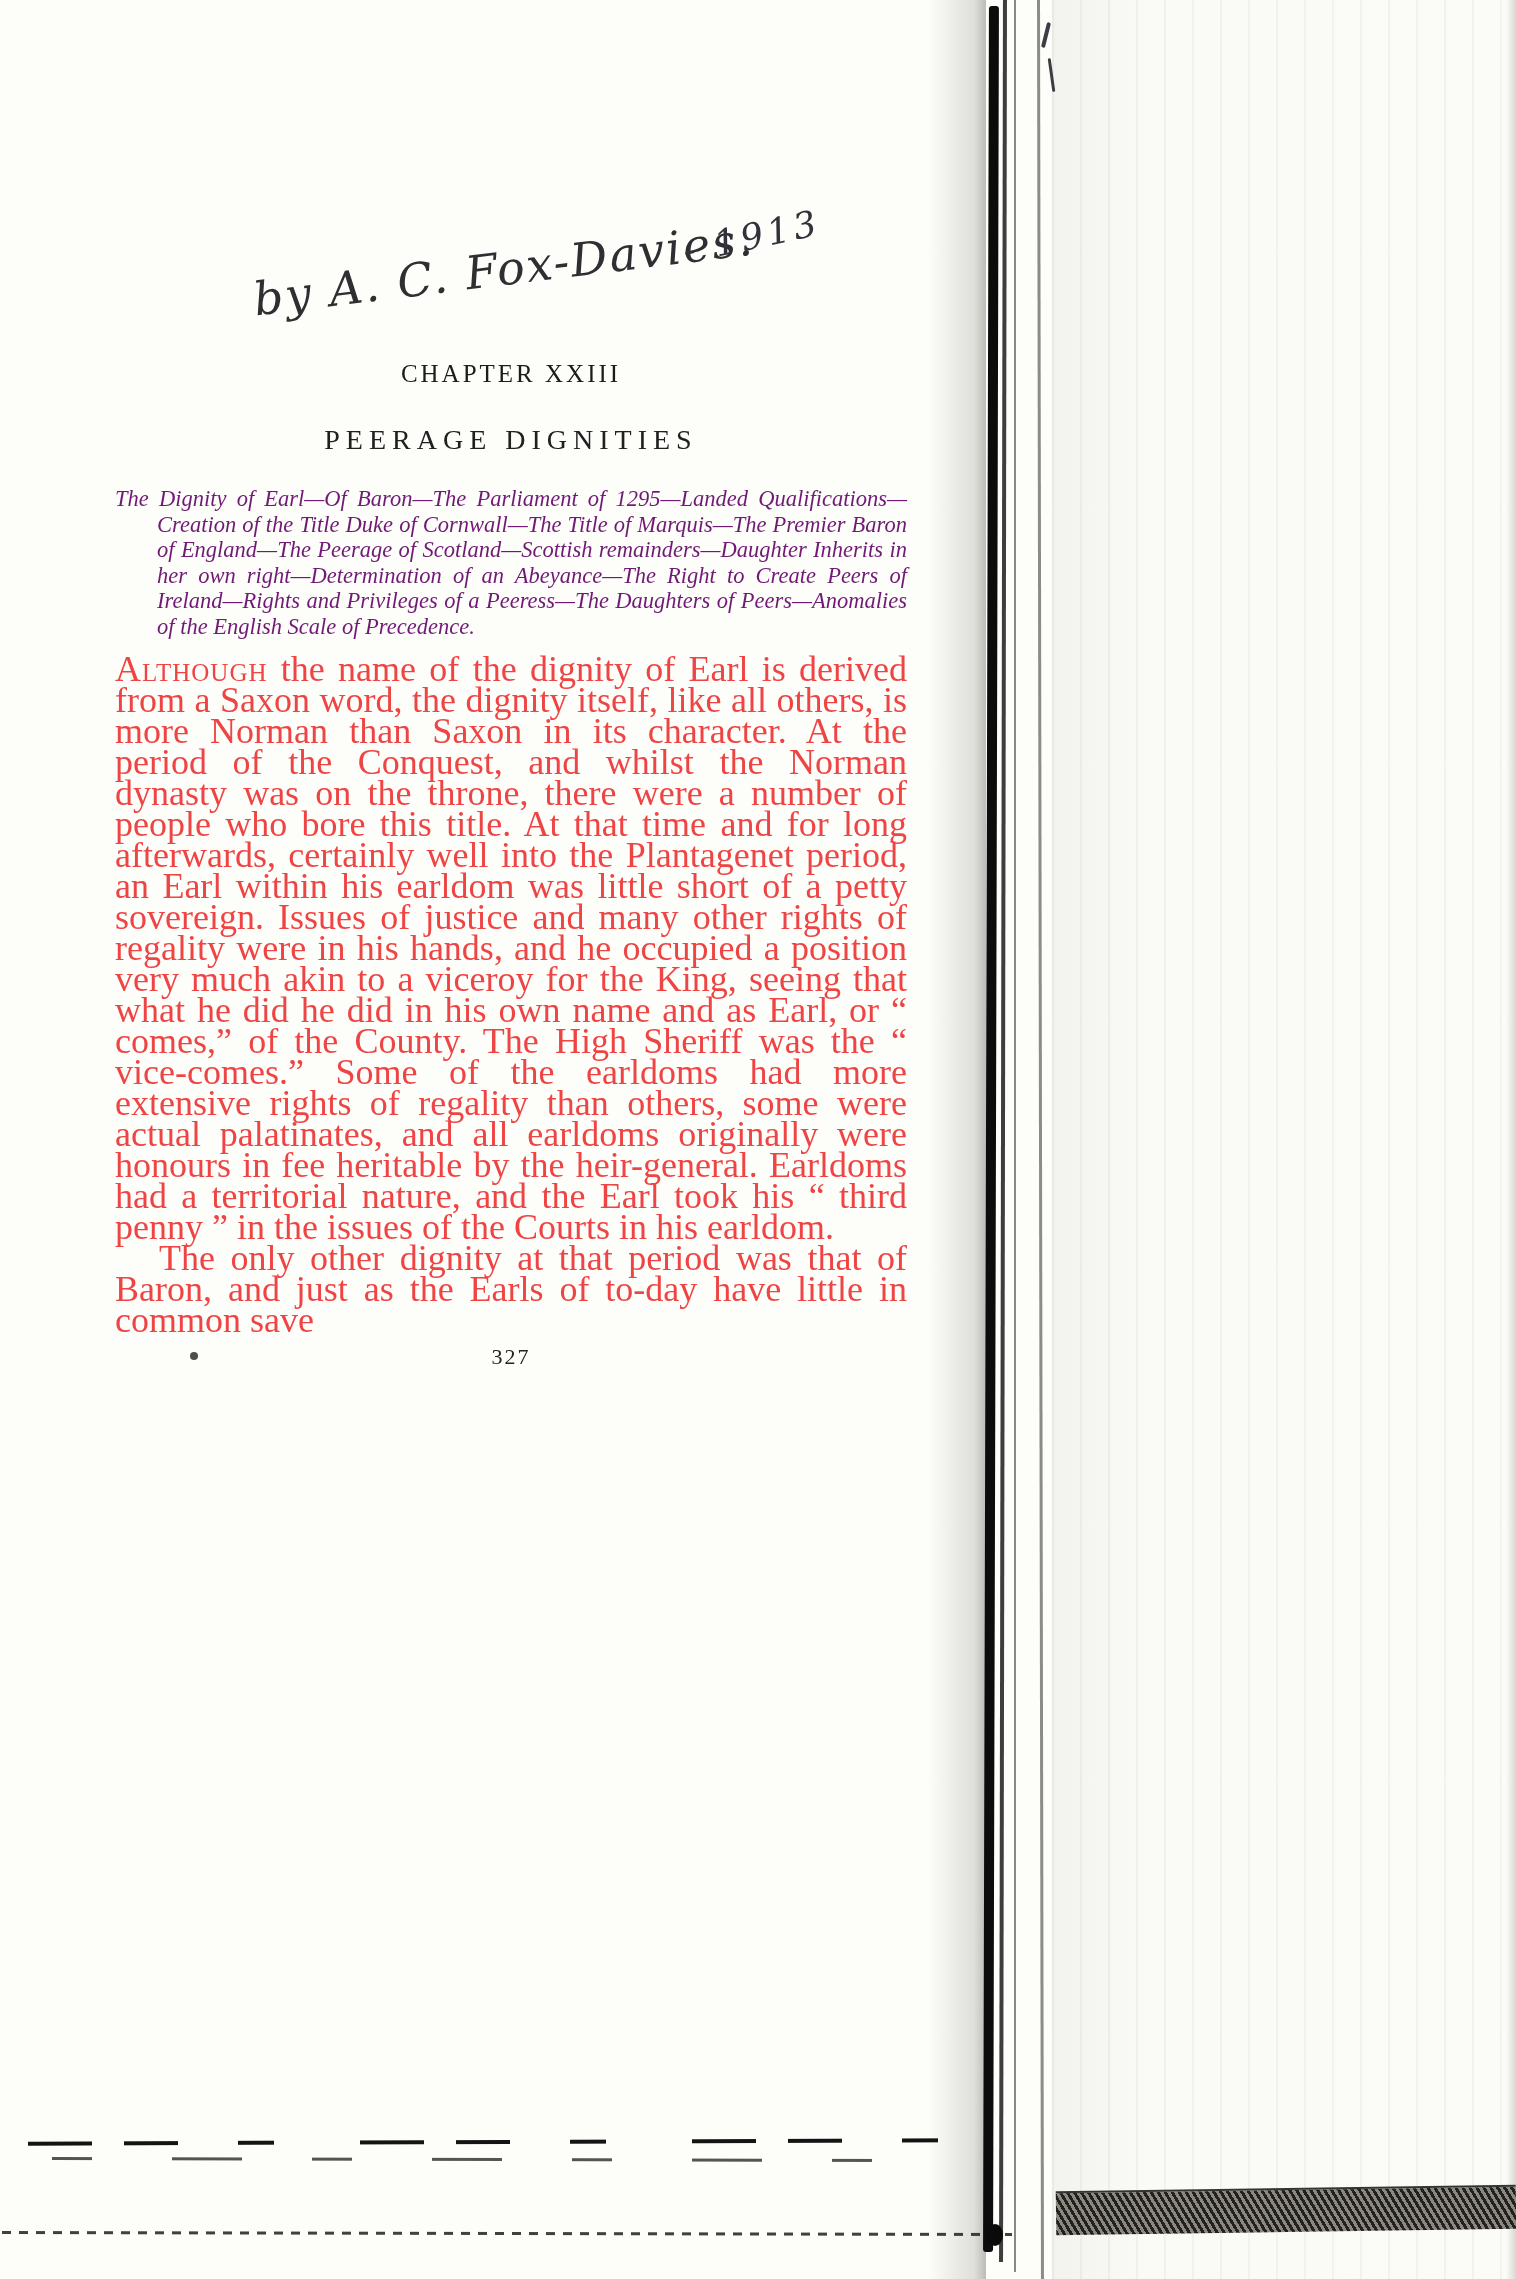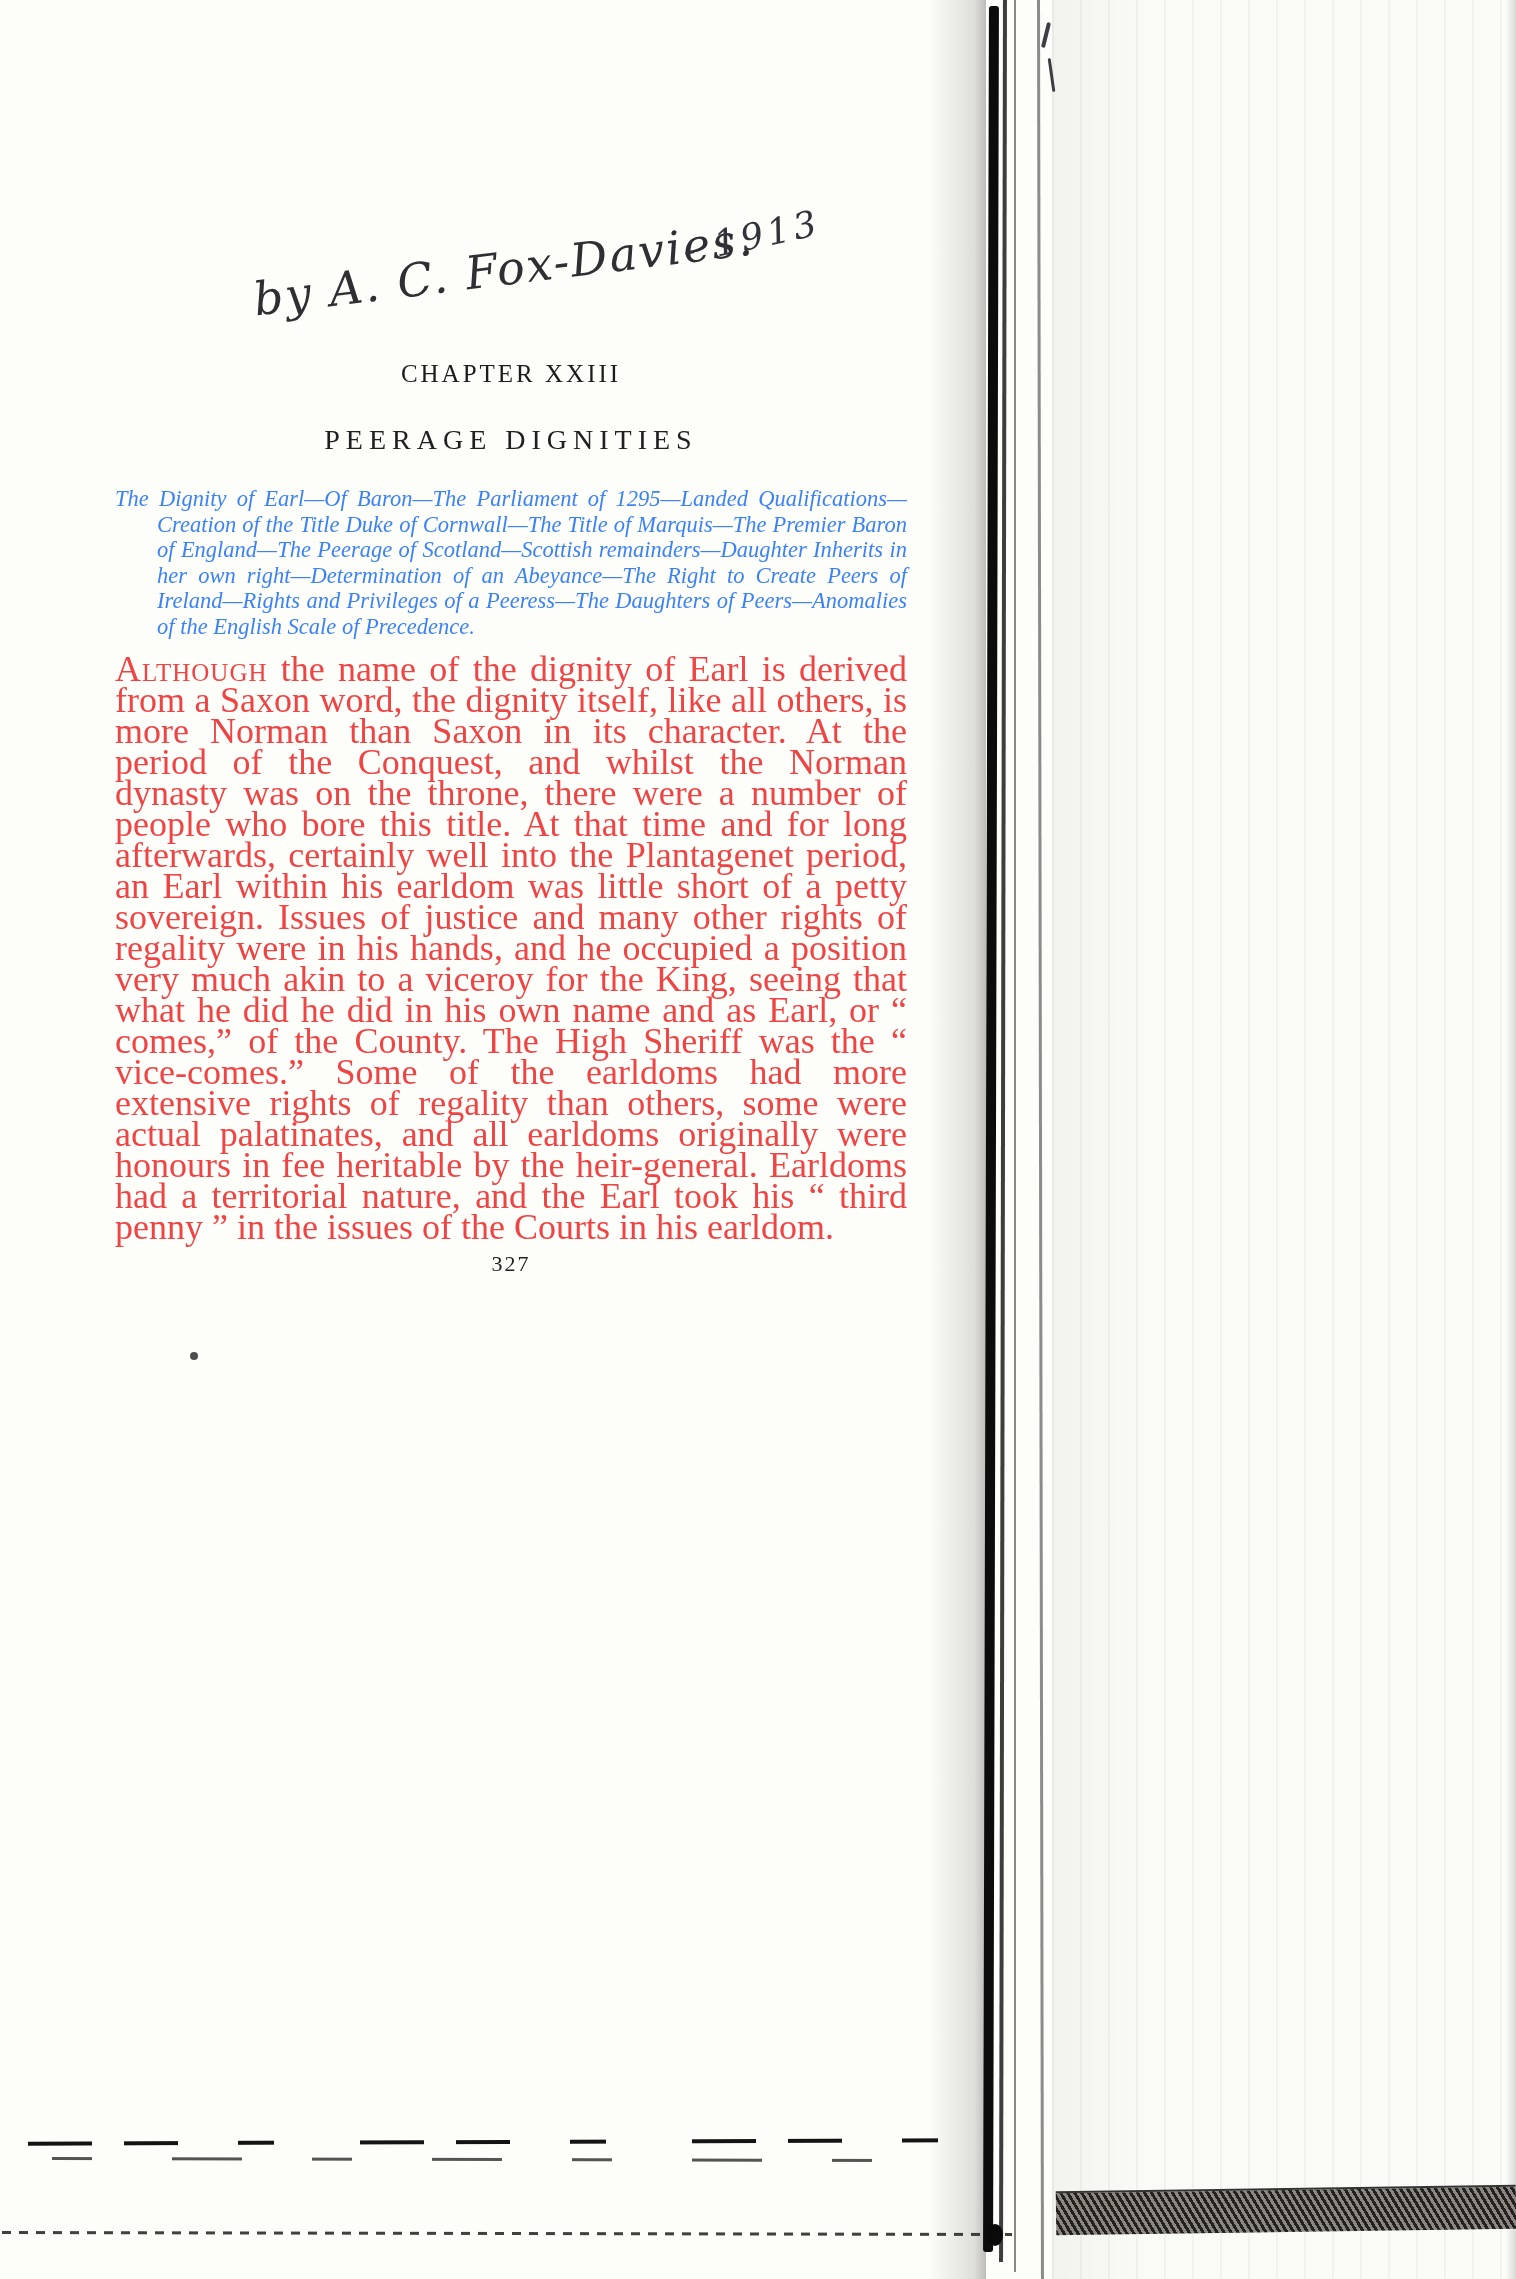--- a/index.html
+++ b/index.html
@@ -29,21 +29,21 @@
     text-align:center; color:#1c1c1c;
   }
   .title {
     margin-top:36px; font-size:28px; font-weight:normal;
     letter-spacing:6px; text-align:center; color:#202020;
   }
   .summary {
     margin-top:30px; font-style:italic;
     font-size:22.5px; line-height:25.5px;
     text-align:justify; padding-left:42px; text-indent:-42px;
-    color:#3b82f6;
+    color:#701a75;
   }
   .body-par {
     margin-top:15px; font-size:36px; line-height:31px;
     text-align:justify; color:#ef4444;
   }
   .body-par.indented { margin-top:0; text-indent:44px; }
   .lead { font-variant:small-caps; letter-spacing:1px; }
   .page-num { margin-top:8px; text-align:center; font-size:22px; letter-spacing:2px; color:#222; }
 
   .speck { position:absolute; left:190px; top:1352px; width:8px; height:8px; background:#2f2f2f; border-radius:50%; opacity:.85; }
@@ -108,20 +108,21 @@
   <div class="inscription">
     <span>by A. C. Fox-Davies.</span>
   </div>
   <div class="insc-date">- 1913</div>
 
   <div class="content">
     <h1 class="chapter">CHAPTER XXIII</h1>
     <h2 class="title">PEERAGE DIGNITIES</h2>
     <p class="summary">The Dignity of Earl—Of Baron—The Parliament of 1295—Landed Qualifications—Creation of the Title Duke of Cornwall—The Title of Marquis—The Premier Baron of England—The Peerage of Scotland—Scottish remainders—Daughter Inherits in her own right—Determination of an Abeyance—The Right to Create Peers of Ireland—Rights and Privileges of a Peeress—The Daughters of Peers—Anomalies of the English Scale of Precedence.</p>
     <p class="body-par"><span class="lead">Although</span><span> the name of the dignity of Earl is derived from a Saxon word, the dignity itself, like all others, is more Norman than Saxon in its character. At the period of the Conquest, and whilst the Norman dynasty was on the throne, there were a number of people who bore this title. At that time and for long afterwards, certainly well into the Plantagenet period, an Earl within his earldom was little short of a petty sovereign. Issues of justice and many other rights of regality were in his hands, and he occupied a position very much akin to a viceroy for the King, seeing that what he did he did in his own name and as Earl, or “ comes,” of the County. The High Sheriff was the “ vice-comes.” Some of the earldoms had more extensive rights of regality than others, some were actual palatinates, and all earldoms originally were honours in fee heritable by the heir-general. Earldoms had a territorial nature, and the Earl took his “ third penny ” in the issues of the Courts in his earldom.</span></p>
+    <p class="body-par indented">The only other dignity at that period was that of Baron, and just as the Earls of to-day have little in common save</p>
     <div class="page-num">327</div>
   </div>
 
   <div class="speck"></div>
 
   <div class="dashes a"></div>
   <div class="dashes b"></div>
   <div class="dashes c"></div>
   <div class="hatch"></div>
   <div class="blob"></div>

